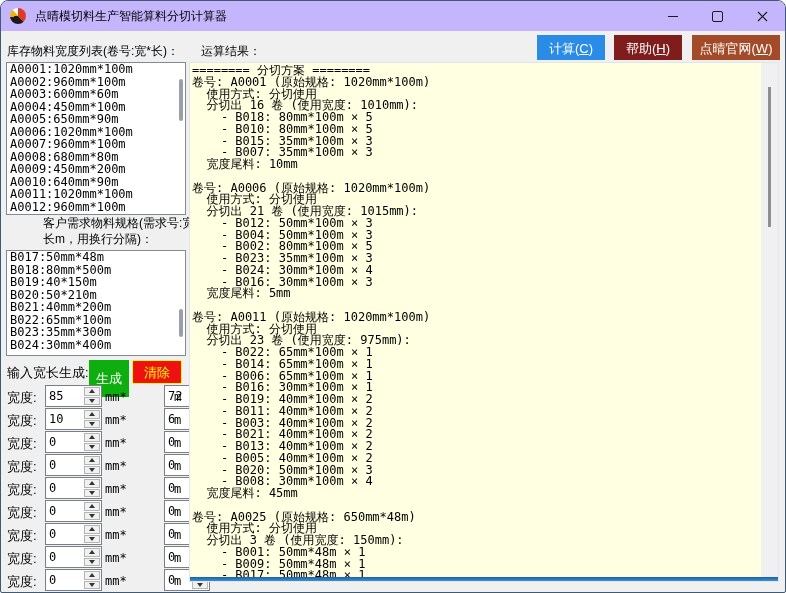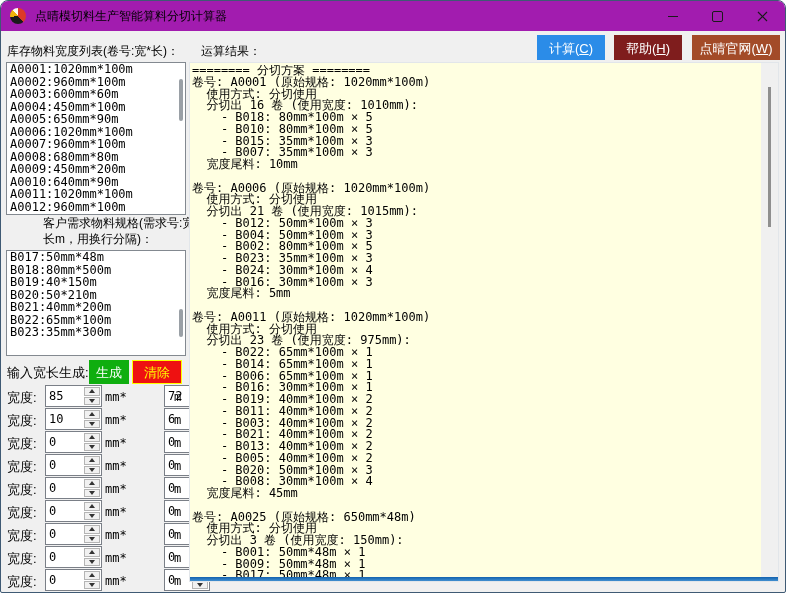--- a/index.html
+++ b/index.html
@@ -1,35 +1,35 @@
 <!DOCTYPE html>
 <html><head>
 <meta charset="utf-8">
 <style>
   html,body{margin:0;padding:0;background:#fff;}
   .win{position:relative;width:784px;height:591px;border:1px solid #3f5a74;border-radius:8px 8px 2px 2px;
        background:#f0f0f0;overflow:hidden;font-family:"Liberation Sans",sans-serif;color:#000;}
   
-  .titlebar{position:absolute;left:0;top:0;right:0;height:30px;background:#a21caf;display:flex;align-items:center;}
+  .titlebar{position:absolute;left:0;top:0;right:0;height:30px;background:#c4b5fd;display:flex;align-items:center;}
   .appicon{width:16px;height:16px;border-radius:50%;margin-left:9px;flex:none;
            background:conic-gradient(from 0deg,#dd3a28 0deg 140deg,#1a1a1a 140deg 262deg,#f0b50a 262deg 318deg,#fdfdf2 318deg 360deg);}
   .wtitle{margin-left:9px;font-size:12px;white-space:nowrap;}
   .capbtns{position:absolute;right:0;top:0;height:30px;display:flex;}
   .cbtn{width:45px;height:30px;display:flex;align-items:center;justify-content:center;background:transparent;border:none;cursor:default;}
   .min-glyph{width:10px;height:0;border-top:1px solid #1a1a1a;}
   .max-glyph{width:9px;height:9px;border:1px solid #1a1a1a;border-radius:2px;}
   
   .lbl{position:absolute;font-size:12px;white-space:nowrap;}
   .wraplbl{position:absolute;font-size:12px;line-height:16px;width:180px;}
   .listbox{position:absolute;left:5px;width:178px;background:#fff;border:1px solid #838990;overflow:hidden;}
   .lbitem{font-family:"DejaVu Sans Mono","Liberation Mono",monospace;font-size:12px;line-height:12.5px;height:12.5px;
           padding-left:3px;white-space:pre;}
   .lbthumb{position:absolute;right:2px;width:4px;background:#9aa0a6;border-radius:2px;}
   .genrow-label{position:absolute;left:6px;top:363px;font-size:13px;}
-  .btn-generate{position:absolute;left:88px;top:359px;width:40px;height:24px;background:#0fae0f;color:#fff;
+  .btn-generate{position:absolute;left:88px;top:359px;width:40px;height:37px;background:#0fae0f;color:#fff;
                 border:none;font-size:13px;line-height:24px;text-align:center;}
   .btn-clear{position:absolute;left:131px;top:359px;width:50px;height:24px;background:#ee1111;color:#ffff00;
              border:1px solid #ffff00;font-size:13px;line-height:22px;text-align:center;box-sizing:border-box;}
   .widthrows{position:absolute;left:0;top:384px;width:186px;}
   .wrow{position:relative;height:23px;}
   .wrow .wlabel{position:absolute;left:6px;top:4px;font-size:13px;}
   .spin{position:absolute;top:0;height:22px;background:#fff;border:1px solid #7a7f87;box-sizing:border-box;display:flex;}
   .spin.s1{left:44px;width:57px;}
   .spin.s2{left:123px;width:46px;margin-left:40px;}
   .spin .val{flex:1;font-family:"DejaVu Sans Mono","Liberation Mono",monospace;font-size:12px;padding:3px 0 0 3px;overflow:hidden;}
@@ -99,20 +99,21 @@
   <div class="listbox" style="top:249px;height:104px;">
 
     <div class="lbthumb" style="top:58px;height:28px;"></div>
   <div class="lbitem">B017:50mm*48m</div>
       <div class="lbitem">B018:80mm*500m</div>
       <div class="lbitem">B019:40*150m</div>
       <div class="lbitem">B020:50*210m</div>
       <div class="lbitem">B021:40mm*200m</div>
       <div class="lbitem">B022:65mm*100m</div>
       <div class="lbitem">B023:35mm*300m</div>
+      <div class="lbitem">B024:30mm*400m</div>
     </div>
 
   <div class="genrow-label">输入宽长生成:</div>
   <button class="btn-generate">生成</button>
   <button class="btn-clear">清除</button>
 
   <div class="widthrows">
 
       <div class="wrow">
         <span class="wlabel">宽度:</span>

